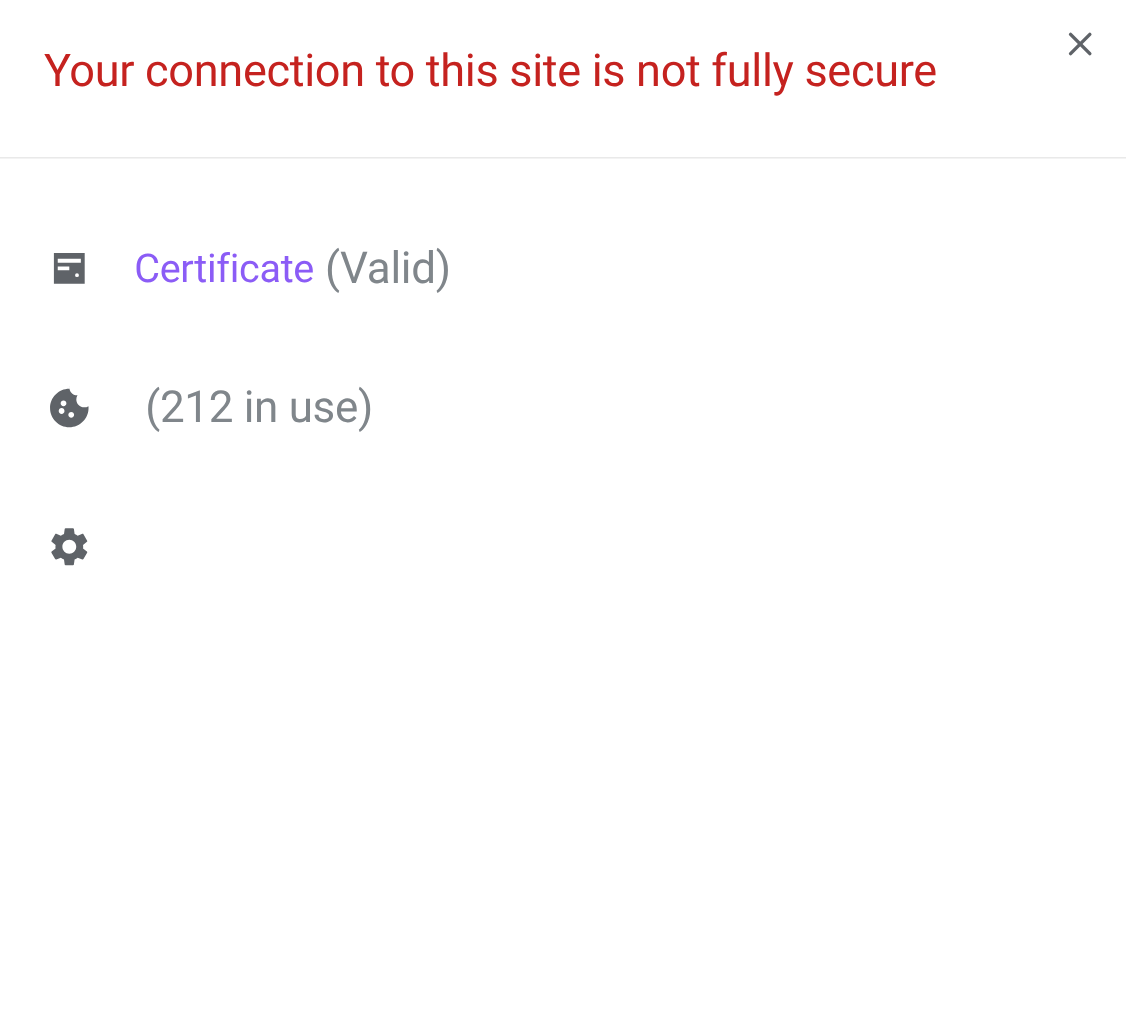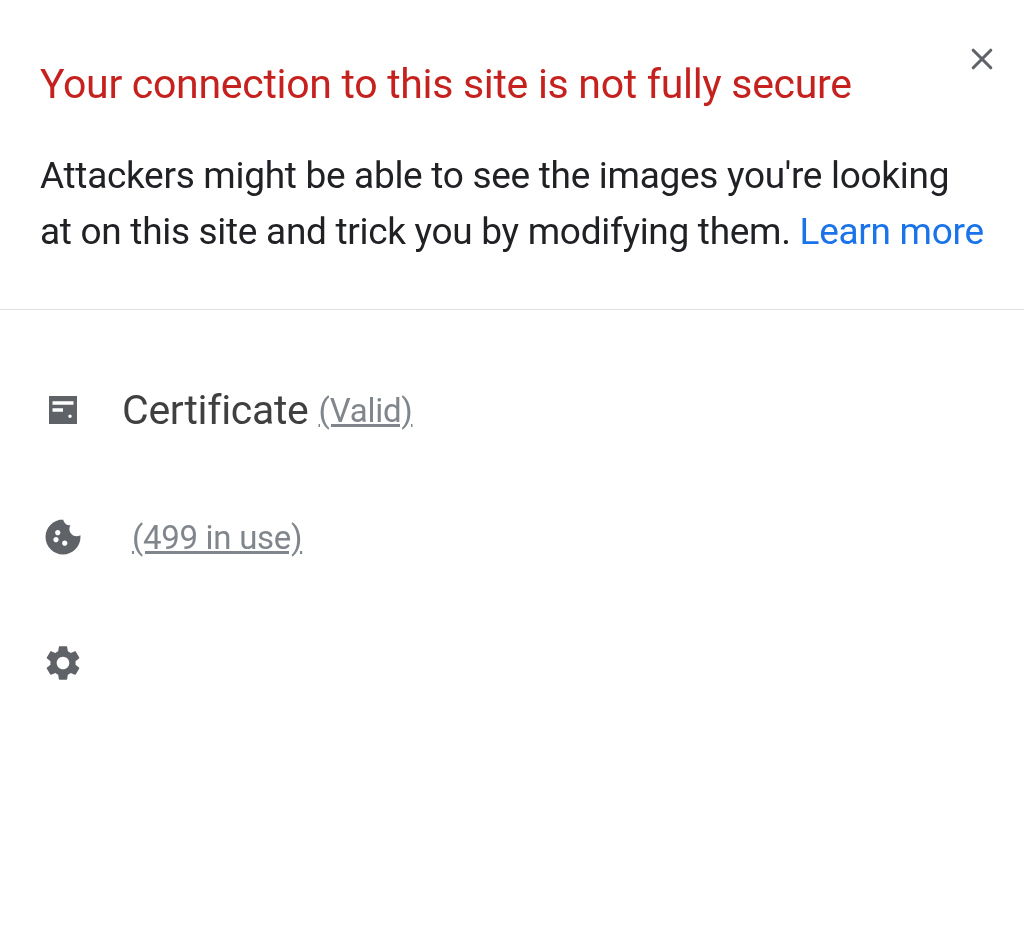--- a/index.html
+++ b/index.html
@@ -10,21 +10,20 @@
     body {
       font-family: -apple-system, BlinkMacSystemFont, "Segoe UI", Roboto, Arial, sans-serif;
       background: #ffffff;
       width: 1024px;
       height: 929px;
       position: relative;
     }
     .popup {
       padding: 38px 40px 40px 40px;
       position: relative;
-      margin-top: 19px;
     }
     .close-button {
       position: absolute;
       top: 22px;
       right: 22px;
       width: 40px;
       height: 40px;
       display: flex;
       align-items: center;
       justify-content: center;
@@ -78,50 +77,46 @@
       align-items: center;
       justify-content: center;
       color: #5f6368;
       flex-shrink: 0;
     }
     .info-icon svg {
       width: 42px;
       height: 42px;
     }
     .info-label {
-      font-size: 41px;
-      color: #404040;
+      font-size: 36px;
+      color: #8b5cf6;
       letter-spacing: -0.3px;
     }
     .info-status {
-      font-size: 33px;
+      font-size: 40px;
       color: #80868b;
       margin-left: 10px;
       letter-spacing: -0.3px;
-      text-decoration: underline;
     }
   </style>
 </head>
 <body>
 
 <div class="popup">
   <div class="close-button">
     <span>
       <svg viewBox="0 0 24 24" fill="none" stroke="currentColor" stroke-width="2.5" stroke-linecap="round">
         <line x1="5" y1="5" x2="19" y2="19"></line>
         <line x1="19" y1="5" x2="5" y2="19"></line>
       </svg>
     </span>
   </div>
 
   <h1 class="warning-title">Your connection to this site is not fully secure</h1>
 
-  <p class="warning-description">
-    <span>Attackers might be able to see the images you're looking at on this site and trick you by modifying them. </span><span class="learn-more-link">Learn more</span>
-  </p>
 
   <hr class="divider">
 
   <div class="info-list">
 
     <div class="info-item">
       <span class="info-icon">
         <svg viewBox="0 0 24 24" fill="currentColor">
           <path d="M4 4h16v16H4V4zm2 3v2h12V7H6zm0 4v2h6v-2H6zm10 3.5a1 1 0 100 2 1 1 0 000-2z"></path>
         </svg>
@@ -129,21 +124,21 @@
       <span class="info-label">Certificate</span>
       <span class="info-status">(Valid)</span>
     </div>
 
     <div class="info-item">
       <span class="info-icon">
         <svg viewBox="0 0 24 24" fill="currentColor">
           <path d="M12 2C6.48 2 2 6.48 2 12s4.48 10 10 10 10-4.48 10-10c0-.34-.02-.67-.05-1-.63.39-1.38.62-2.18.62-2.28 0-4.13-1.85-4.13-4.13 0-.8.23-1.55.62-2.18-.33-.03-.66-.05-1-.05C13.85 5.26 12 3.41 12 1.13c0-.2.02-.39.05-.58C12.03 2.37 12 2.18 12 2zm-3 6c.83 0 1.5.67 1.5 1.5S9.83 11 9 11s-1.5-.67-1.5-1.5S8.17 8 9 8zm-1 7c-.83 0-1.5-.67-1.5-1.5S7.17 12 8 12s1.5.67 1.5 1.5S8.83 15 8 15zm5 2c-.83 0-1.5-.67-1.5-1.5s.67-1.5 1.5-1.5 1.5.67 1.5 1.5-.67 1.5-1.5 1.5z"></path>
         </svg>
       </span>
-      <span class="info-status">(499 in use)</span>
+      <span class="info-status">(212 in use)</span>
     </div>
 
     <div class="info-item">
       <span class="info-icon">
         <svg viewBox="0 0 24 24" fill="currentColor">
           <path d="M19.14 12.94c.04-.3.06-.61.06-.94 0-.32-.02-.64-.07-.94l2.03-1.58c.18-.14.23-.41.12-.61l-1.92-3.32c-.12-.22-.37-.29-.59-.22l-2.39.96c-.5-.38-1.03-.7-1.62-.94l-.36-2.54c-.04-.24-.24-.41-.48-.41h-3.84c-.24 0-.43.17-.47.41l-.36 2.54c-.59.24-1.13.57-1.62.94l-2.39-.96c-.22-.08-.47 0-.59.22L2.74 8.87c-.12.21-.08.47.12.61l2.03 1.58c-.05.3-.09.63-.09.94s.02.64.07.94l-2.03 1.58c-.18.14-.23.41-.12.61l1.92 3.32c.12.22.37.29.59.22l2.39-.96c.5.38 1.03.7 1.62.94l.36 2.54c.05.24.24.41.48.41h3.84c.24 0 .44-.17.47-.41l.36-2.54c.59-.24 1.13-.56 1.62-.94l2.39.96c.22.08.47 0 .59-.22l1.92-3.32c.12-.22.07-.47-.12-.61l-2.01-1.58zM12 15.6c-1.98 0-3.6-1.62-3.6-3.6s1.62-3.6 3.6-3.6 3.6 1.62 3.6 3.6-1.62 3.6-3.6 3.6z"></path>
         </svg>
       </span>
     </div>
 

